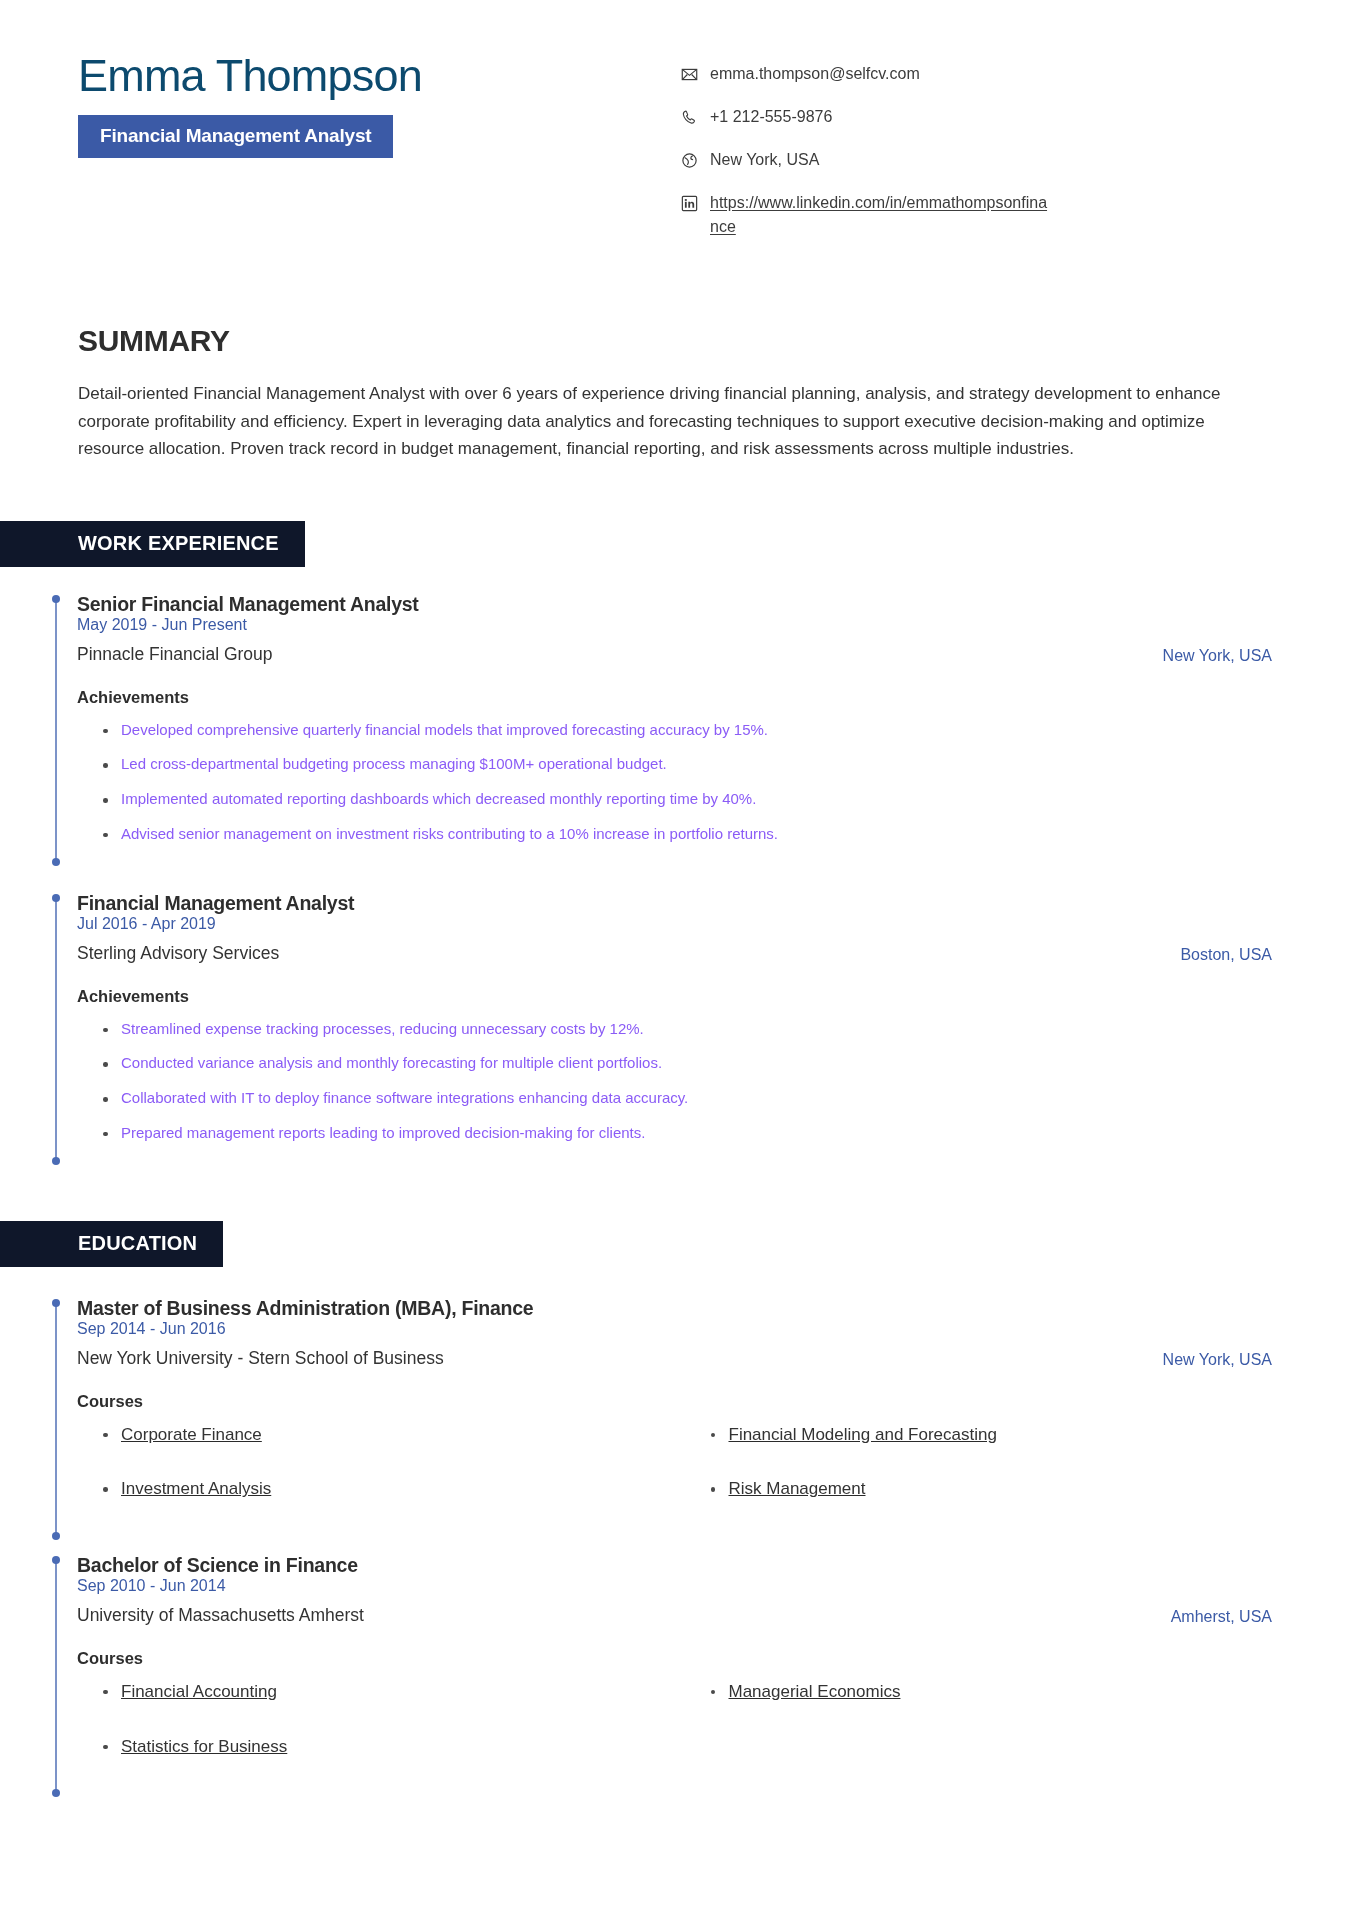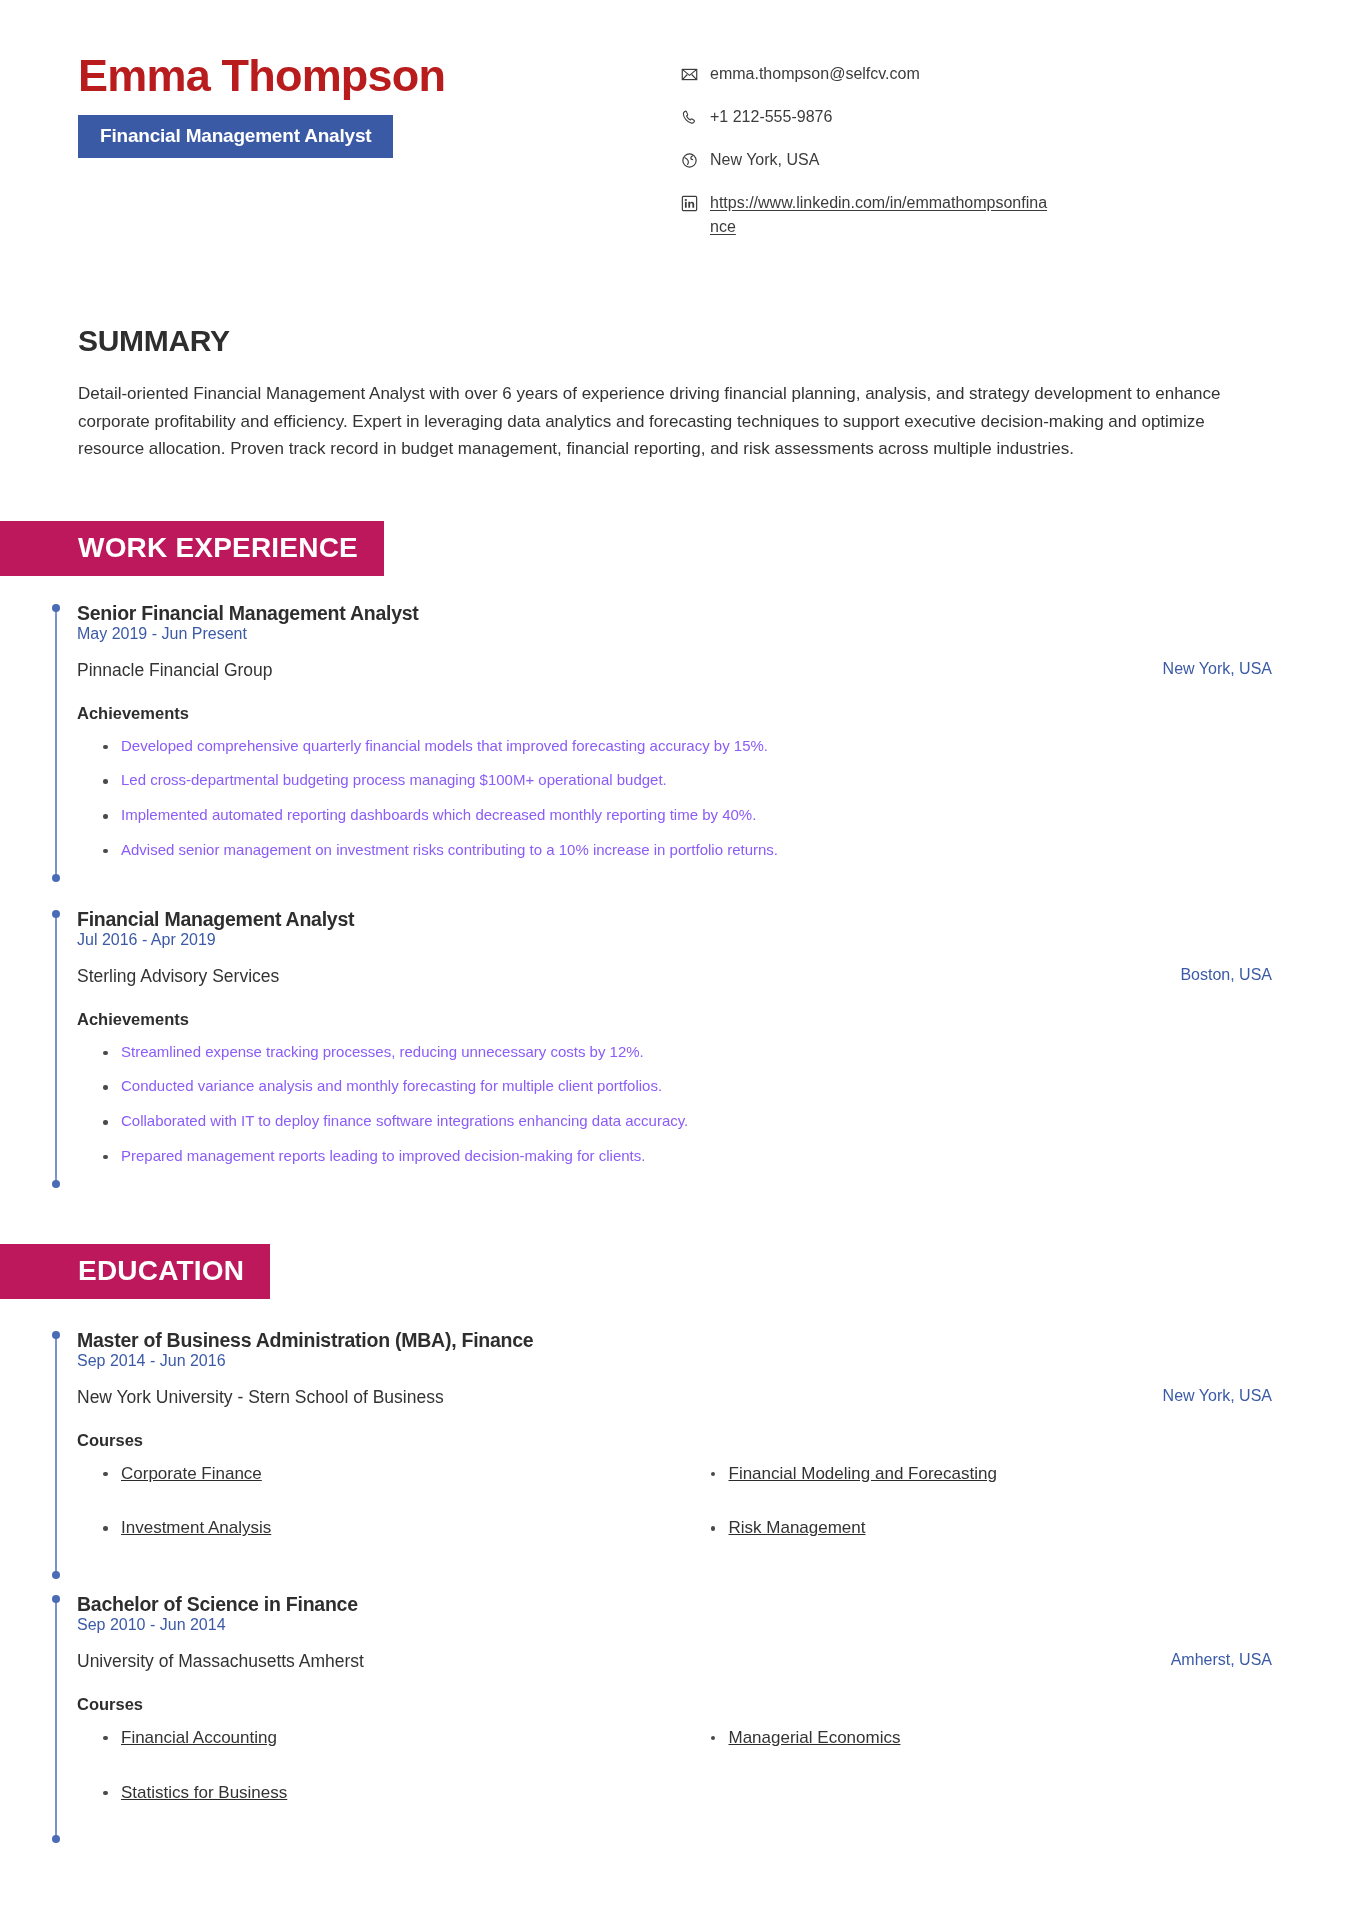--- a/index.html
+++ b/index.html
@@ -22,23 +22,23 @@
 
   
   .header {
     display: flex;
     align-items: flex-start;
     padding: 52px 78px 0 78px;
   }
   .header-left { width: 520px; flex: none; }
   .name {
     font-size: 45px;
-    font-weight: 700;
+    font-weight: 400;
     letter-spacing: -0.8px;
-    color: #b91c1c;
+    color: #0c4a6e;
     line-height: 1.08;
     margin-bottom: 14px;
   }
   .title-band {
     display: inline-block;
     background: #3b5aa6;
     color: #ffffff;
     font-size: 19px;
     font-weight: 700;
     letter-spacing: -0.2px;
@@ -91,23 +91,23 @@
   .summary-text {
     font-size: 17px;
     line-height: 1.62;
     color: #333333;
     max-width: 1200px;
   }
 
   
   .section-banner {
     display: inline-block;
-    background: #be185d;
+    background: #0f172a;
     color: #ffffff;
-    font-size: 28px;
+    font-size: 20px;
     font-weight: 700;
     letter-spacing: 0.2px;
     padding: 11px 26px 12px 78px;
     margin-top: 58px;
   }
   .banner-row { display: block; }
 
   
   .entries { padding: 0 78px 0 55px; margin-top: 26px; }
 
@@ -149,22 +149,22 @@
   }
   .entry-date {
     font-size: 16px;
     color: #3b5aa6;
     white-space: nowrap;
     text-align: right;
   }
   .entry-sub {
     display: flex;
     justify-content: space-between;
-    align-items: flex-start;
-    margin-top: 17px;
+    align-items: flex-end;
+    margin-top: 10px;
   }
   .entry-org {
     font-size: 17.5px;
     color: #333333;
   }
   .entry-loc {
     font-size: 16px;
     color: #3b5aa6;
     white-space: nowrap;
     text-align: right;

